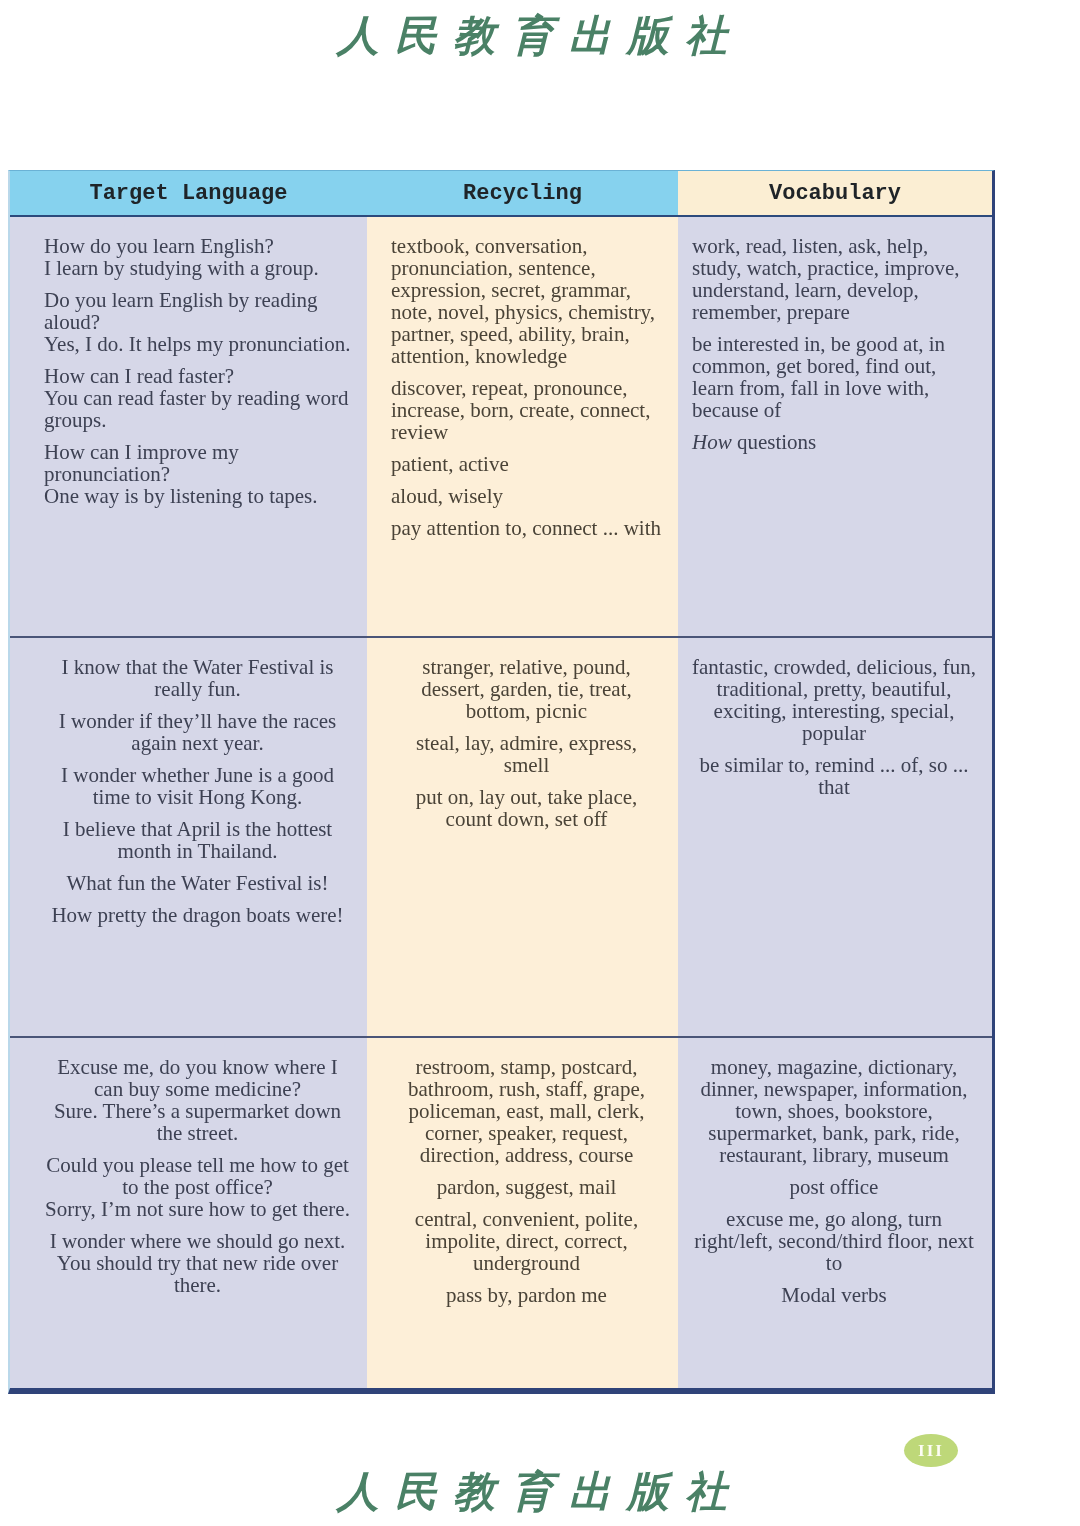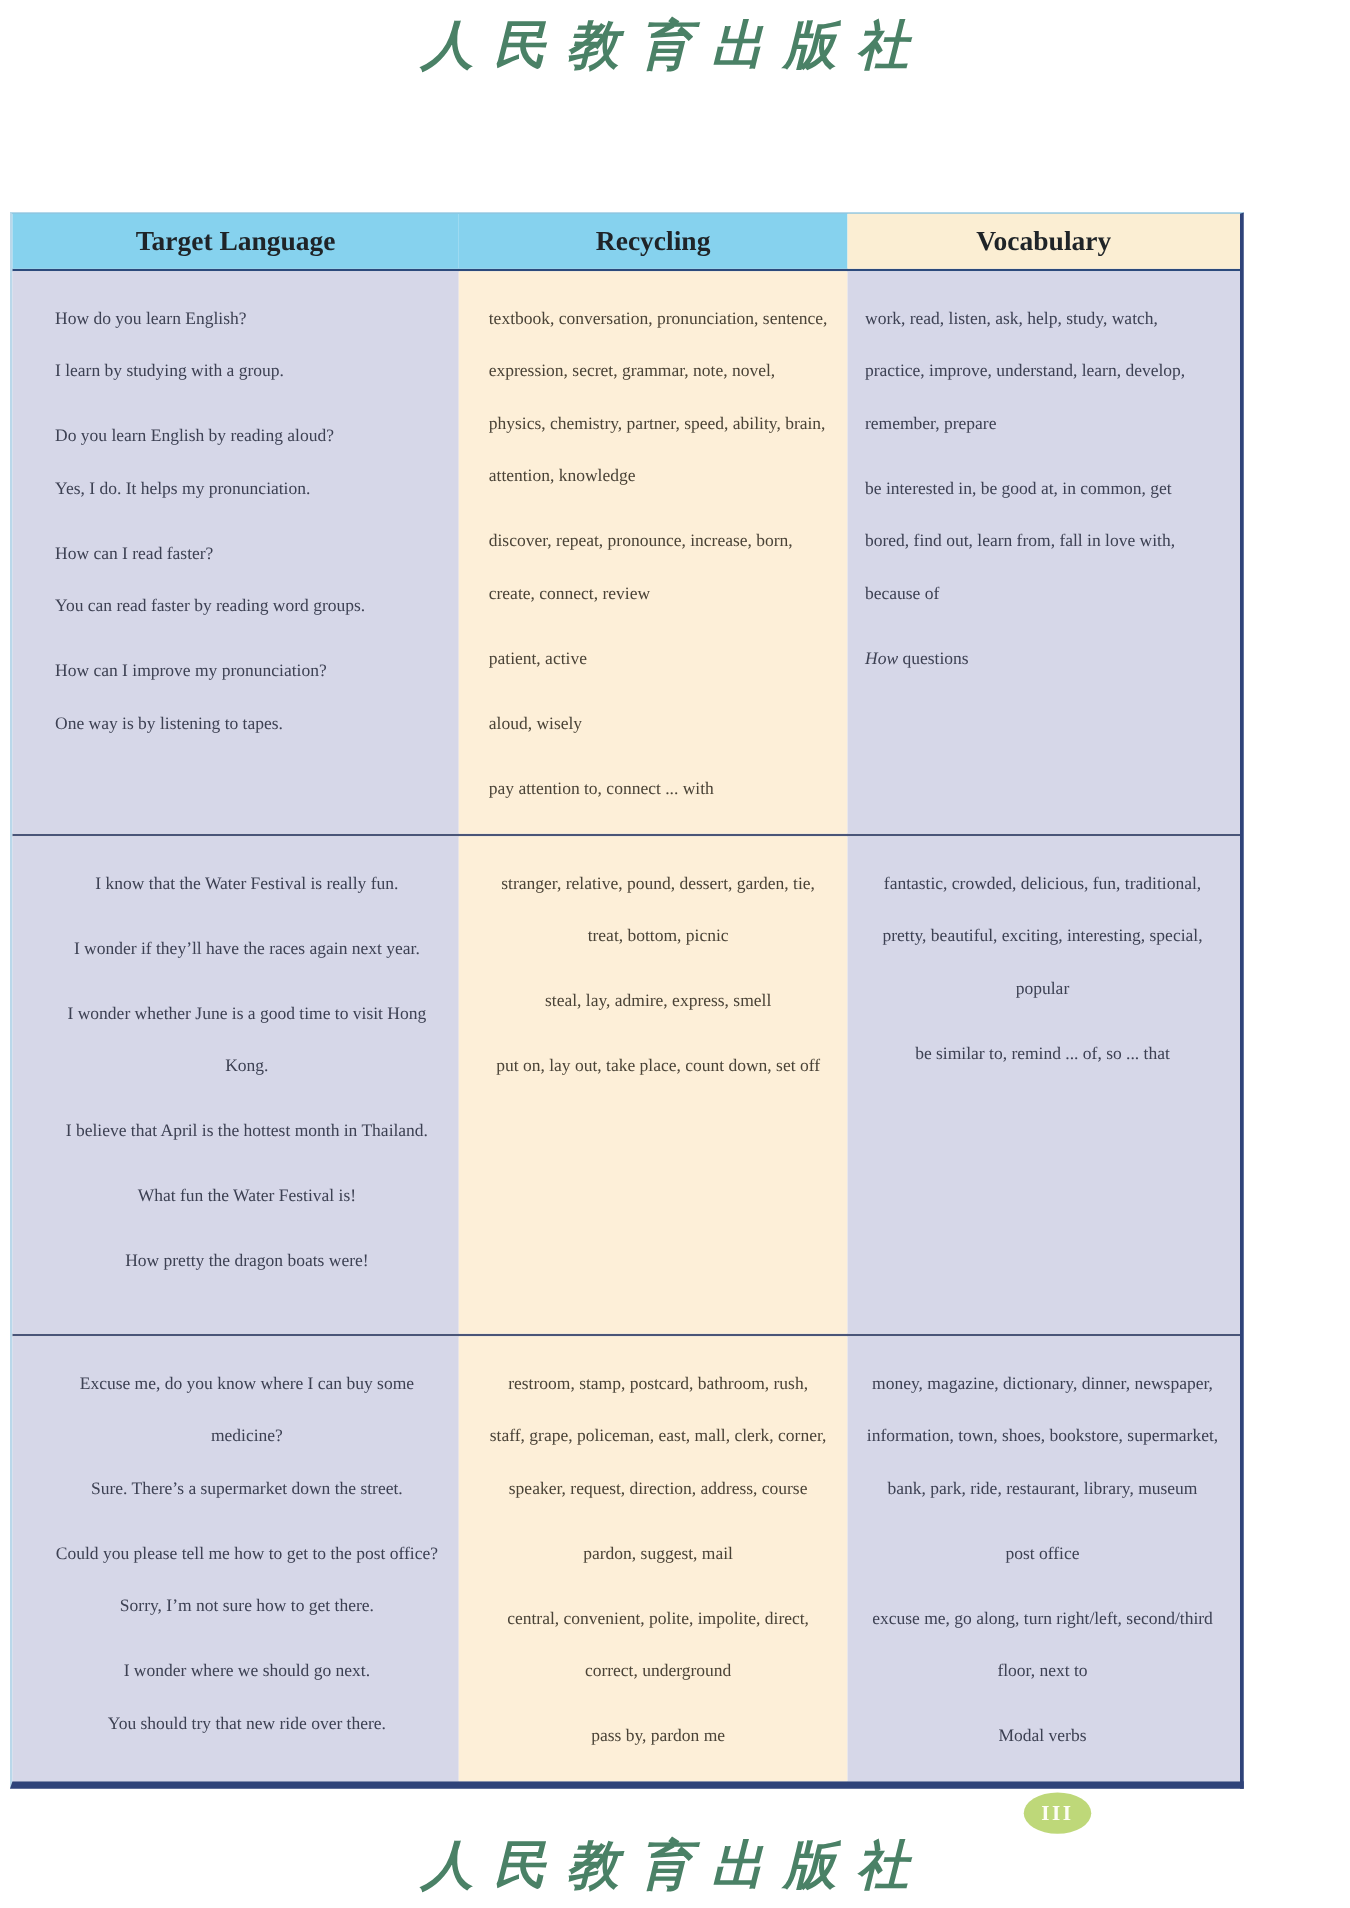--- a/index.html
+++ b/index.html
@@ -44,21 +44,21 @@
   .thead {
     display: grid;
     grid-template-columns: 357px 311px 314px;
     border-bottom: 2px solid #2c4a7c;
   }
   .hcell {
     height: 44px;
     display: flex;
     align-items: center;
     justify-content: center;
-    font-family: Liberation Serif, serif;
+    font-family: Liberation Mono, monospace;
     font-weight: bold;
     font-size: 22px;
     color: #1f2428;
     background: var(--header_blue, #86d2ee);
   }
   .hcell.c1 { background: var(--header_cream, #fbeed3); }
 
   .trow {
     display: grid;
     grid-template-columns: 357px 311px 314px;
@@ -66,41 +66,41 @@
   .trow + .trow { border-top: 2px solid #4a5578; text-align: center; }
   .trow.r0 { min-height: 419px; }
   .trow.r1 { min-height: 398px; }
   .trow.r2 { min-height: 350px; }
 
   .cell {
     padding: 18px 16px 14px 34px;
     box-sizing: border-box;
     background: var(--cell_lavender, #d6d7e8);
     color: #3d4153;
-    font-size: 14px;
-    line-height: 42px;
+    font-size: 21px;
+    line-height: 22px;
   }
   .cell.c1 {
     background: var(--cell_cream, #fdefd8);
     color: #4a4337;
     padding-left: 24px;
   }
   .cell.c2 { padding-left: 14px; }
 
   .para {
     margin: 0 0 10px 0;
     white-space: pre-line;
   }
   .para:last-child { margin-bottom: 0; }
   .para em { font-style: italic; }
 
   
   .page-badge {
     position: absolute;
-    left: 819px;
+    left: 904px;
     top: 1434px;
     width: 54px;
     height: 33px;
     border-radius: 50%;
     background: var(--badge_green, #bed879);
     color: #fdfdf4;
     font-family: "Liberation Serif", serif;
     font-weight: bold;
     font-size: 17px;
     letter-spacing: 2px;

